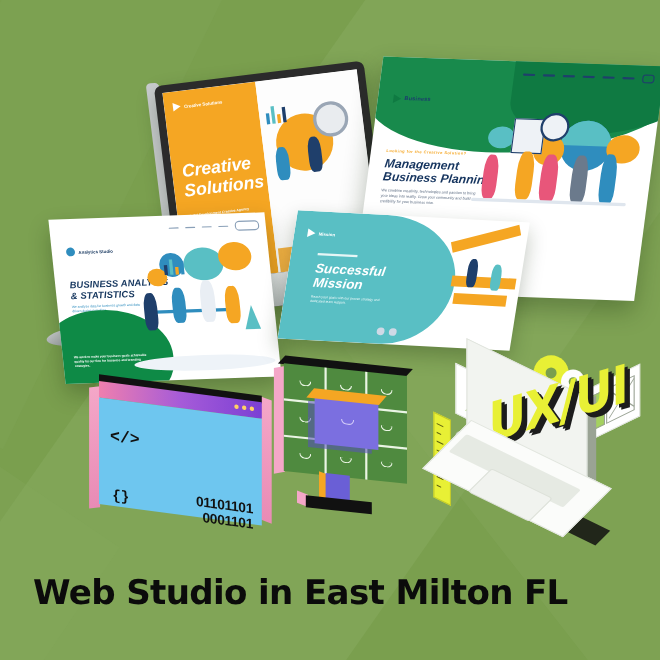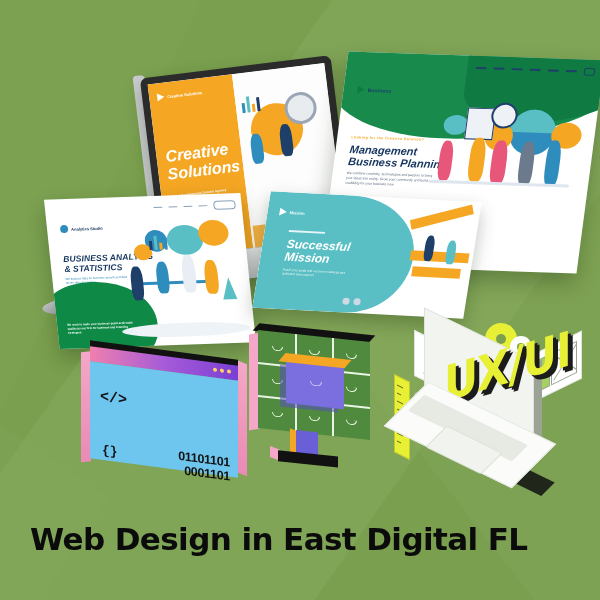--- a/index.html
+++ b/index.html
@@ -400,15 +400,15 @@
     <div class="gear g2"></div>
     <div class="lap-screenR"></div>
     <div class="lap-screen"></div>
     <div class="ux">UX/UI</div>
     <div class="lap-shadow"></div>
     <div class="lap-kb"></div>
     <div class="lap-trackstrip"></div>
     <div class="lap-kbpad"></div>
   </div>
 
-  <div class="title">Web Design in East Digital FL</div>
+  <div class="title">Web Studio in East Milton FL</div>
 
 </div>
 
 </body></html>

